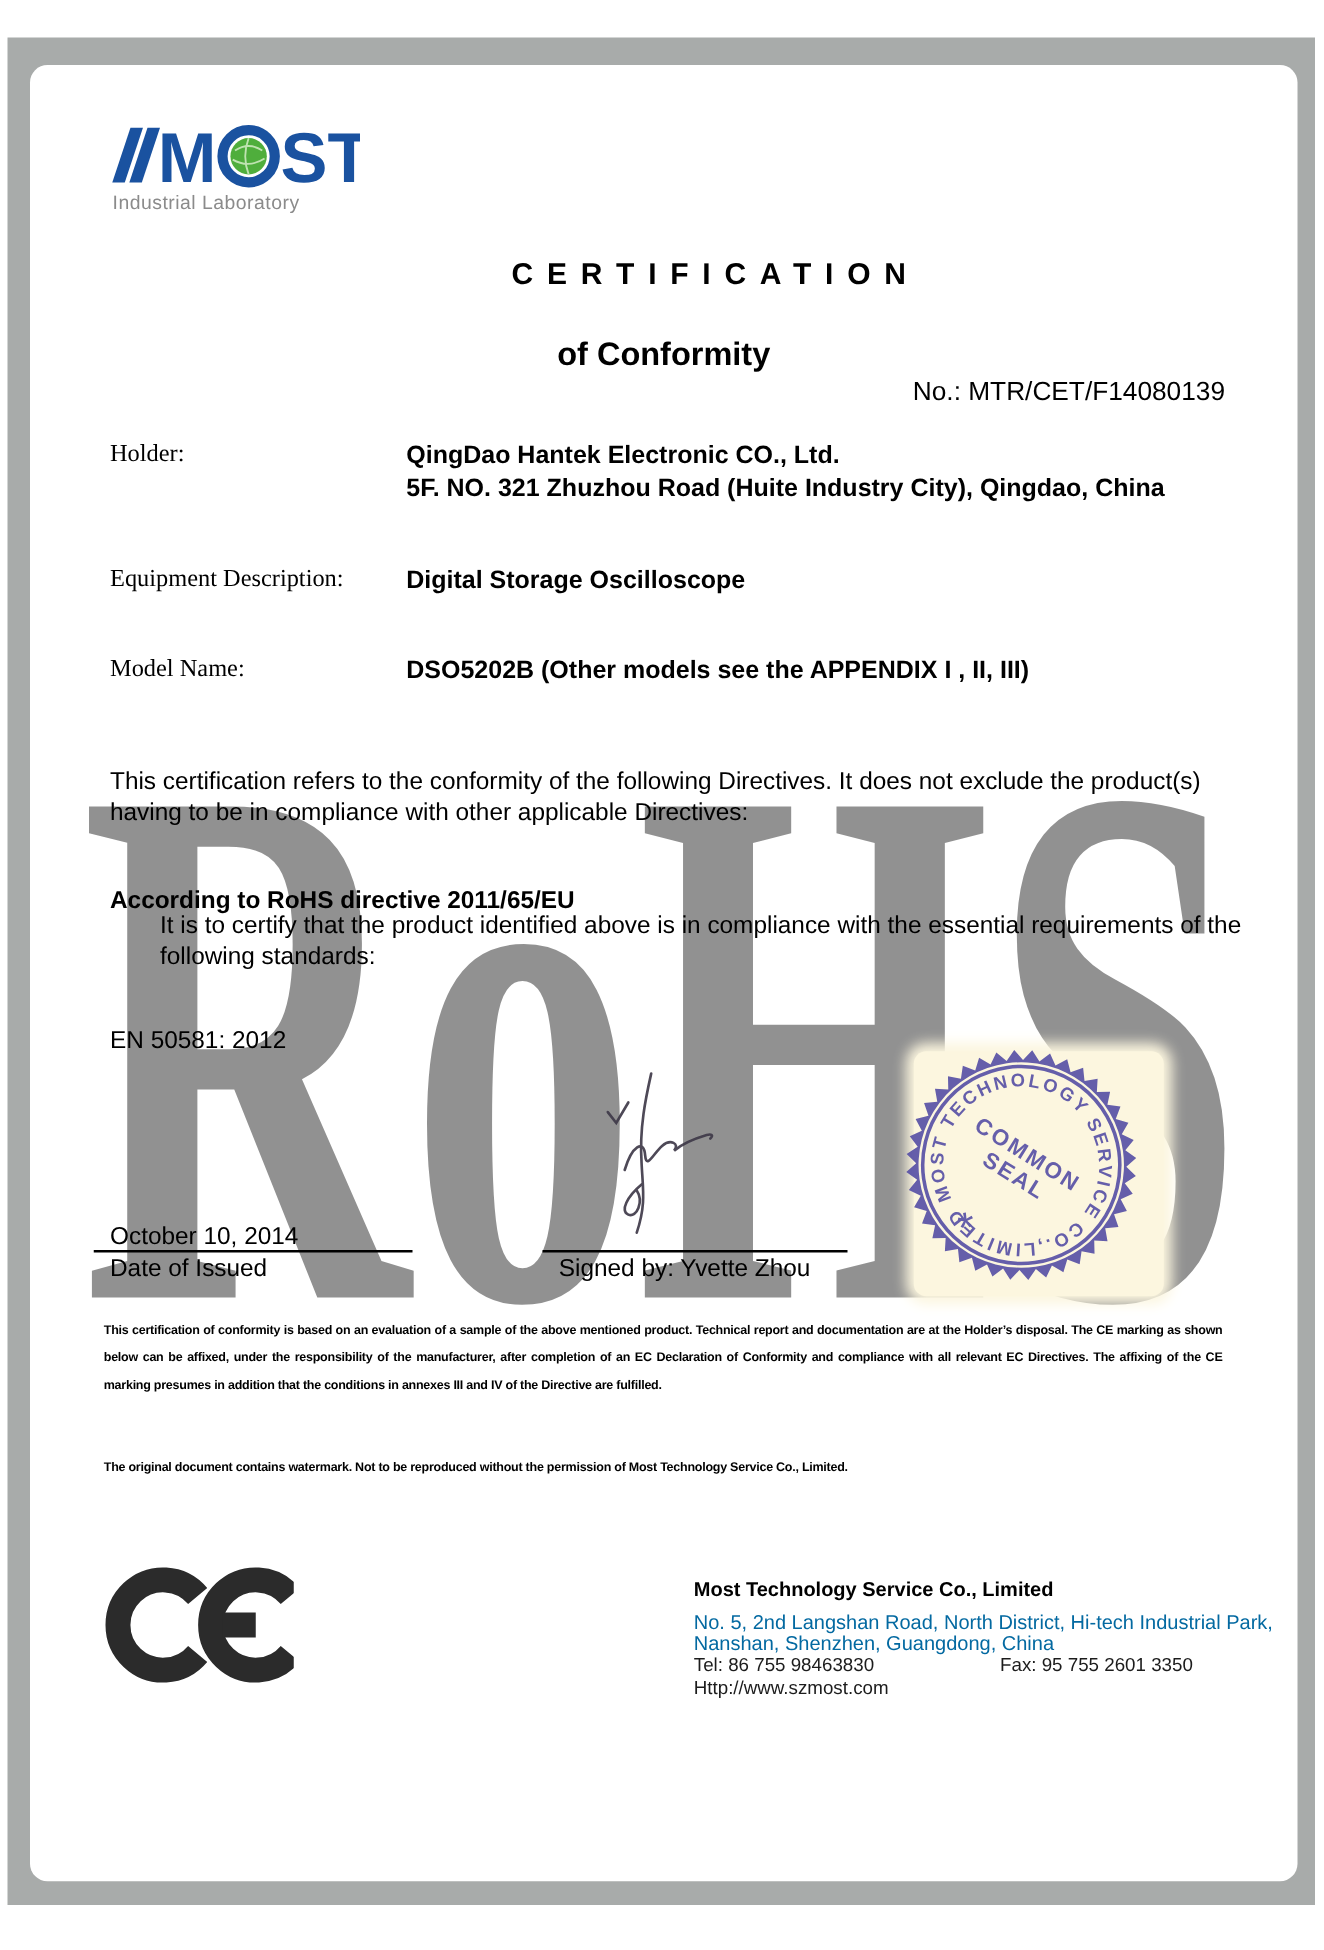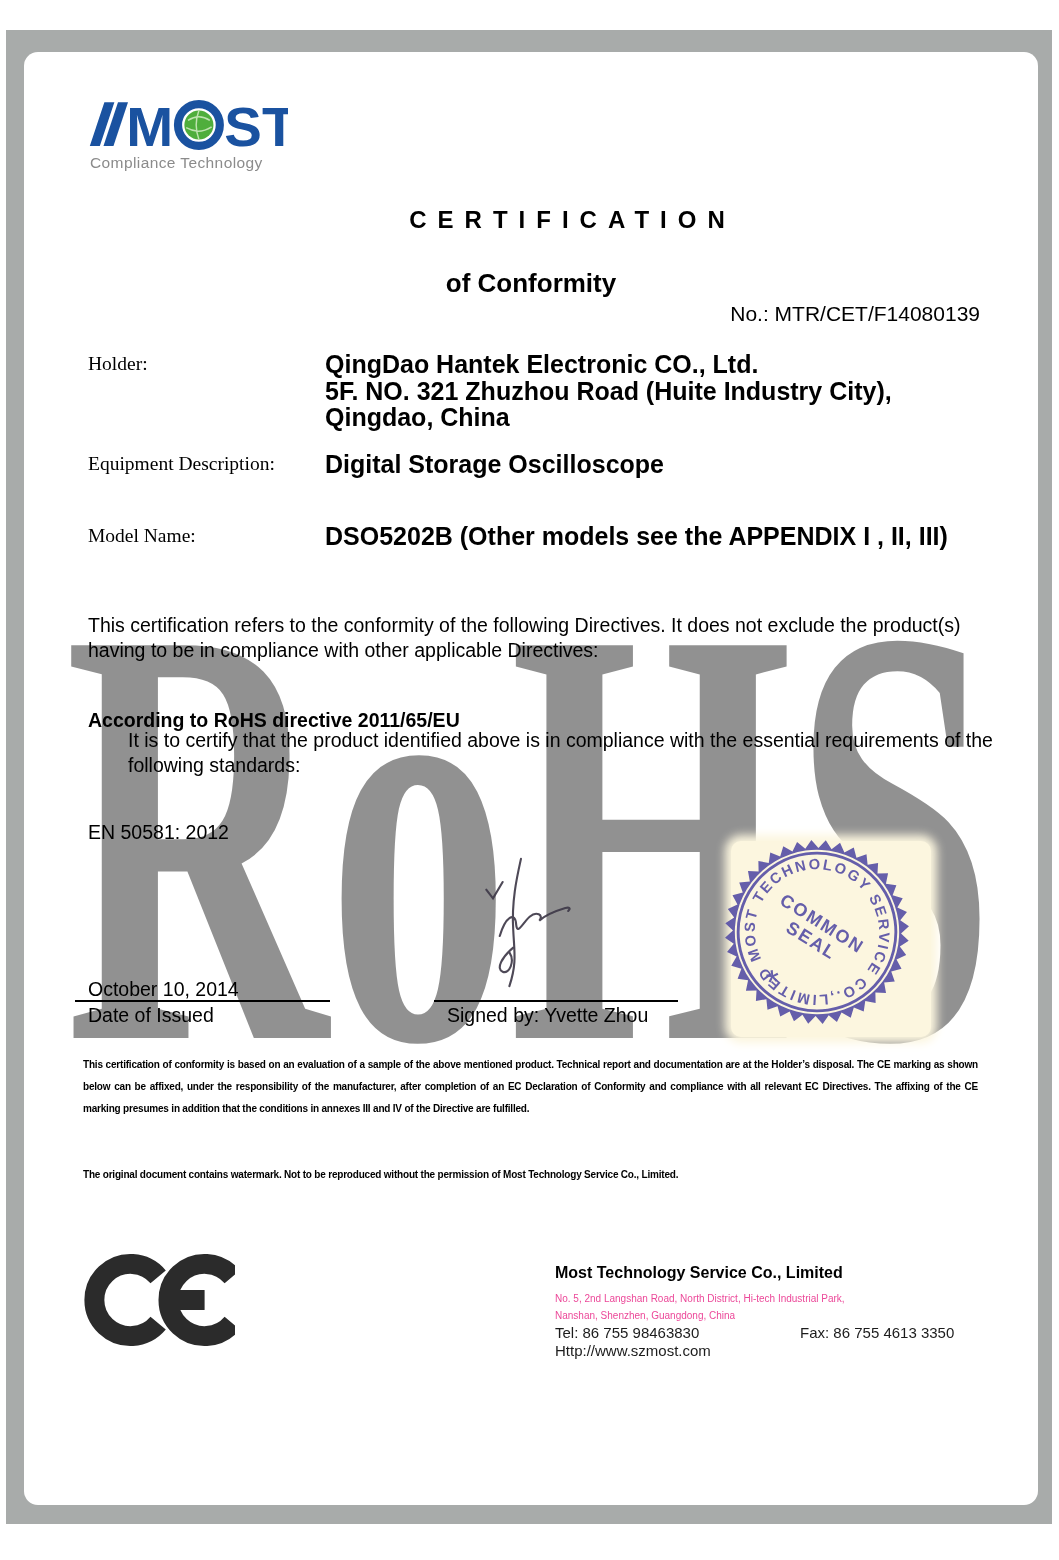--- a/index.html
+++ b/index.html
@@ -10,30 +10,30 @@
   .abs{position:absolute;}
   .z1{z-index:1;} .z2{z-index:2;} .z3{z-index:3;}
 
   .logo-sub{font-size:15.5px;color:#8b8b8b;letter-spacing:.4px;}
   .cert-title{left:0;top:154px;width:100%;text-align:center;font-size:24px;font-weight:bold;
               letter-spacing:11px;text-indent:11px;z-index:2;margin-left:36px;}
   .cert-sub{left:0;top:216px;width:100%;text-align:center;font-size:26px;font-weight:bold;z-index:2;}
   .cert-no{right:58px;top:250px;font-size:21px;z-index:2;}
 
   .label{font-size:19.5px;z-index:2;font-family:Liberation Serif, serif;}
-  .value{font-size:25px;font-weight:bold;z-index:2;line-height:26.5px;}
+  .value{font-size:20px;font-weight:bold;z-index:2;line-height:26.5px;}
   .para{font-size:19.5px;line-height:25px;width:887px;z-index:2;}
   .bold{font-weight:bold;}
 
   .sigline{border-top:2px solid #000;height:0;z-index:2;}
   .legal{font-size:10px;font-weight:bold;letter-spacing:-.2px;line-height:21.8px;
          width:895px;text-align:justify;z-index:2;}
 
   .f-company{font-size:16px;font-weight:bold;z-index:2;}
-  .f-addr{font-size:10px;color:#ec4899;z-index:2;line-height:17px;}
+  .f-addr{font-size:16px;color:#0369a1;z-index:2;line-height:17px;}
   .f-contact{font-size:15px;color:#1c1c1c;z-index:2;}
 
   .watermark{pointer-events:none;opacity:.95;}
   .cream{background:#fcf6df;border-radius:10px;box-shadow:0 0 10px 6px #fcf6df;}
   .sealwrap{transform:rotate(-8deg);opacity:.93;}
   .sigwrap{opacity:.92;}
 </style>
 </head>
 <body>
 
@@ -51,21 +51,21 @@
           <polygon points="17,54 33,6 44,6 28,54" fill="#1a52a0"></polygon>
         </g>
         <text x="42" y="54" font-family="Liberation Sans, sans-serif" font-weight="bold" font-size="62" fill="#1a52a0">M</text>
         <g>
           <circle cx="122" cy="31" r="23" fill="none" stroke="#1a52a0" stroke-width="9"></circle>
           <circle cx="122" cy="31" r="16" fill="#4fae3c"></circle>
           <path d="M110,26 Q122,18 134,26 M108,34 Q122,42 136,33 M122,15 Q116,31 122,47" fill="none" stroke="#bfe3b0" stroke-width="1.6"></path>
         </g>
         <text x="150" y="54" font-family="Liberation Sans, sans-serif" font-weight="bold" font-size="62" fill="#1a52a0">ST</text>
       </svg>
-      <div class="abs logo-sub z2" style="left:66px;top:102px;">Compliance Technology</div>
+      <div class="abs logo-sub z2" style="left:66px;top:102px;">Industrial Laboratory</div>
 
       <div class="abs cert-title">CERTIFICATION</div>
       <div class="abs cert-sub">of Conformity</div>
       <div class="abs cert-no">No.: MTR/CET/F14080139</div>
 
       <div class="abs label" style="left:64px;top:301px;">Holder:</div>
       <div class="abs value" style="left:301px;top:299px;width:680px;">
         <div>QingDao Hantek Electronic CO., Ltd.</div>
         <div>5F. NO. 321 Zhuzhou Road (Huite Industry City), Qingdao, China</div>
       </div>
@@ -122,18 +122,18 @@
           <path d="M79.1,25.6 A38,38 0 1 0 79.1,74.4"></path>
           <path d="M157.1,25.6 A38,38 0 1 0 157.1,74.4"></path>
           <path d="M100,50 H128"></path>
         </g>
       </svg>
 
       <div class="abs f-company" style="left:531px;top:1212px;">Most Technology Service Co., Limited</div>
       <div class="abs f-addr" style="left:531px;top:1238px;">No. 5, 2nd Langshan Road, North District, Hi-tech Industrial Park,</div>
       <div class="abs f-addr" style="left:531px;top:1255px;">Nanshan, Shenzhen, Guangdong, China</div>
       <div class="abs f-contact" style="left:531px;top:1272px;">Tel: 86 755 98463830</div>
-      <div class="abs f-contact" style="left:776px;top:1272px;">Fax: 86 755 4613 3350</div>
+      <div class="abs f-contact" style="left:776px;top:1272px;">Fax: 95 755 2601 3350</div>
       <div class="abs f-contact" style="left:531px;top:1290px;">Http://www.szmost.com</div>
 
     </div>
   </div>
 </div>
 
 </body></html>

